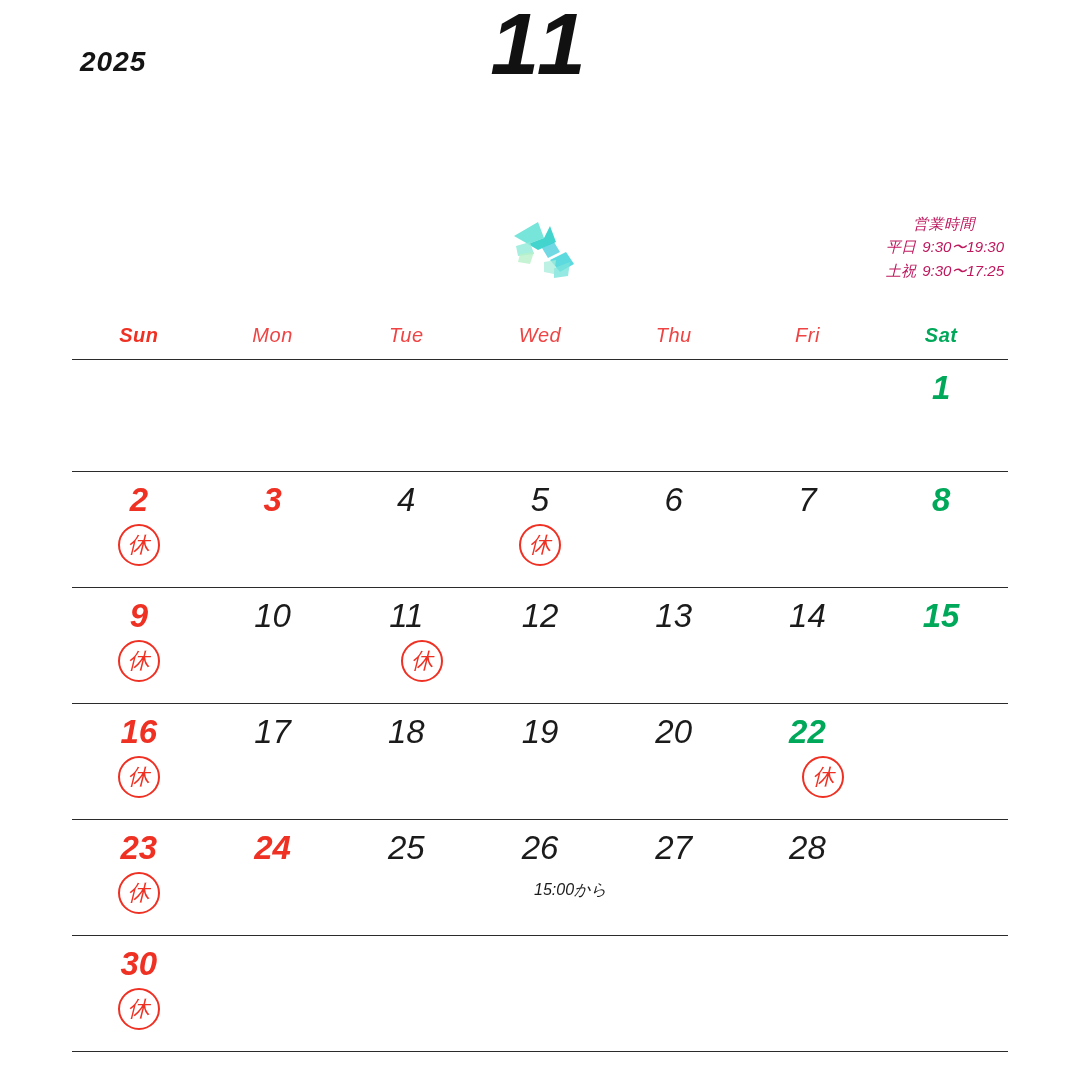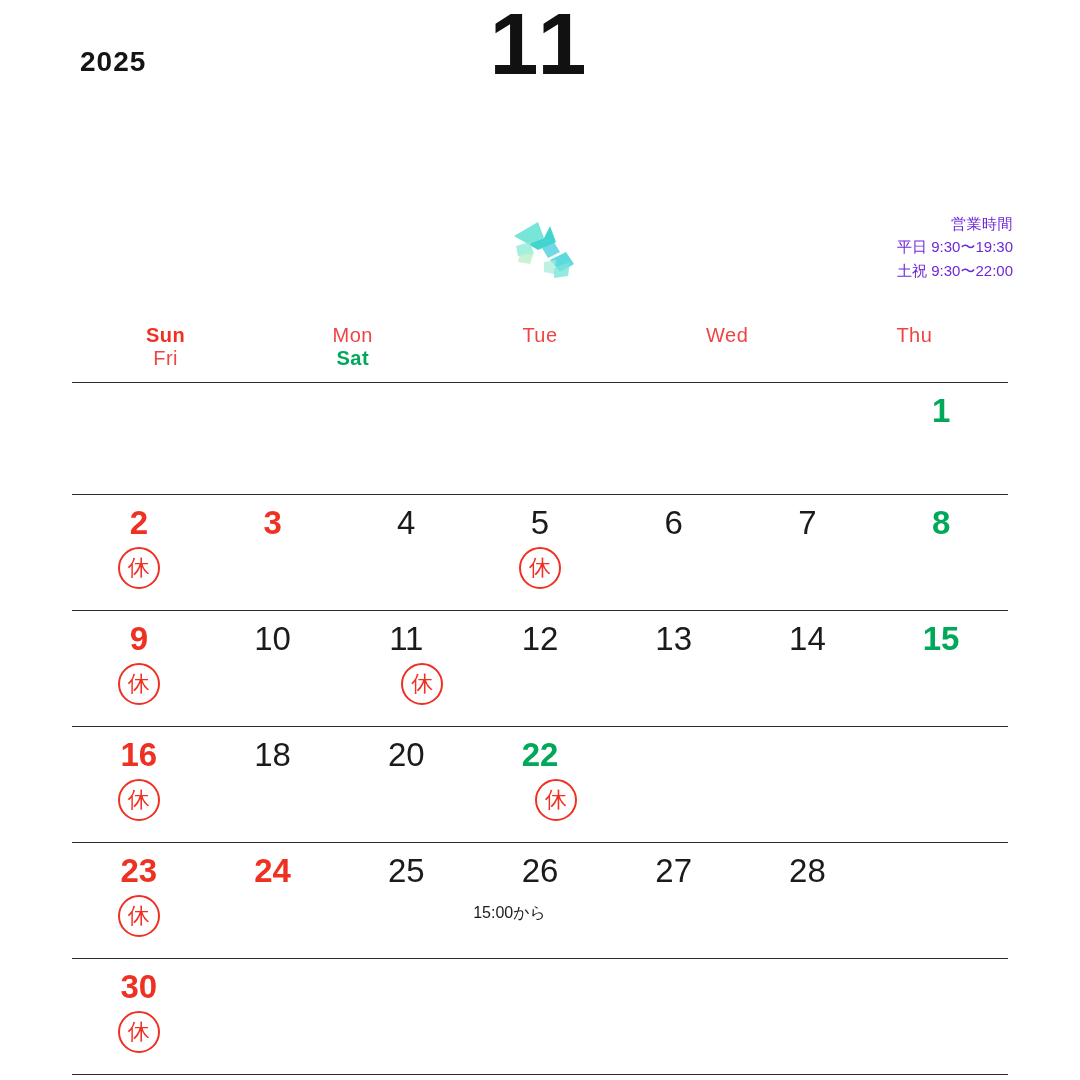--- a/index.html
+++ b/index.html
@@ -8,20 +8,21 @@
     height: 1080px;
     background: #ffffff;
     font-family: "Liberation Sans", sans-serif;
     color: #1a1a1a;
     overflow: hidden;
   }
   .page {
     position: relative;
     width: 1080px;
     height: 1080px;
+    font-style: italic;
   }
 
   
   .year {
     position: absolute;
     left: 80px;
     top: 46px;
     font-size: 28px;
     font-weight: bold;
     letter-spacing: 1px;
@@ -56,41 +57,41 @@
     position: absolute;
     left: 498px;
     top: 212px;
     width: 92px;
     height: 80px;
   }
 
   
   .hours {
     position: absolute;
-    right: 67px;
+    right: 76px;
     top: 212px;
-    text-align: right;
+    text-align: center;
     font-size: 15px;
     line-height: 1.55;
-    color: #6d28d9;
+    color: #be185d;
     white-space: nowrap;
   }
   .hours .ttl { letter-spacing: 0.5px; }
   .hours .row span.lbl { display: inline-block; min-width: 34px; }
 
   
   .cal {
     position: absolute;
     left: 72px;
     top: 324px;
     width: 936px;
   }
   .dow-row {
     display: grid;
-    grid-template-columns: repeat(5, 1fr);
+    grid-template-columns: repeat(7, 1fr);
     padding-bottom: 12px;
   }
   .dow {
     text-align: center;
     font-size: 20px;
     font-weight: bold;
     letter-spacing: 0.5px;
   }
   .dow.sun { color: #ef3124; }
   .dow.sat { color: #00a85a; }
@@ -138,21 +139,21 @@
     transform: translateX(-50%);
     font-family: "DejaVu Sans", sans-serif;
   }
   .stamp.shift-right { left: 62%; }
 
   .note {
     position: absolute;
     top: 60px;
     left: 0;
     right: 0;
-    text-align: left;
+    text-align: right;
     font-size: 16px;
     color: #1b1b1b;
   }
 
   .bottom-rule {
     border-top: 1px solid #2b2b2b;
   }
 </style>
 </head>
 <body>
@@ -178,21 +179,21 @@
   </div>
 
   <div class="hours">
     <div class="ttl">営業時間</div>
     <div class="row">
       <span class="lbl">平日</span>
       <span>9:30〜19:30</span>
     </div>
     <div class="row">
       <span class="lbl">土祝</span>
-      <span>9:30〜22:00</span>
+      <span>9:30〜17:25</span>
     </div>
   </div>
 
   <div class="cal">
     <div class="dow-row">
       <div class="dow sun">Sun</div>
       <div class="dow wd">Mon</div>
       <div class="dow wd">Tue</div>
       <div class="dow wd">Wed</div>
       <div class="dow wd">Thu</div>
@@ -272,21 +273,27 @@
           <div class="cell sat">
             <div class="daynum">15</div>
           </div>
         </div>
         <div class="week">
           <div class="cell sun">
             <div class="daynum">16</div>
             <div class="stamp">休</div>
           </div>
           <div class="cell">
+            <div class="daynum">17</div>
+          </div>
+          <div class="cell">
             <div class="daynum">18</div>
+          </div>
+          <div class="cell">
+            <div class="daynum">19</div>
           </div>
           <div class="cell">
             <div class="daynum">20</div>
           </div>
           <div class="cell sat">
             <div class="daynum">22</div>
             <div class="stamp shift-right">休</div>
           </div>
         </div>
         <div class="week">

